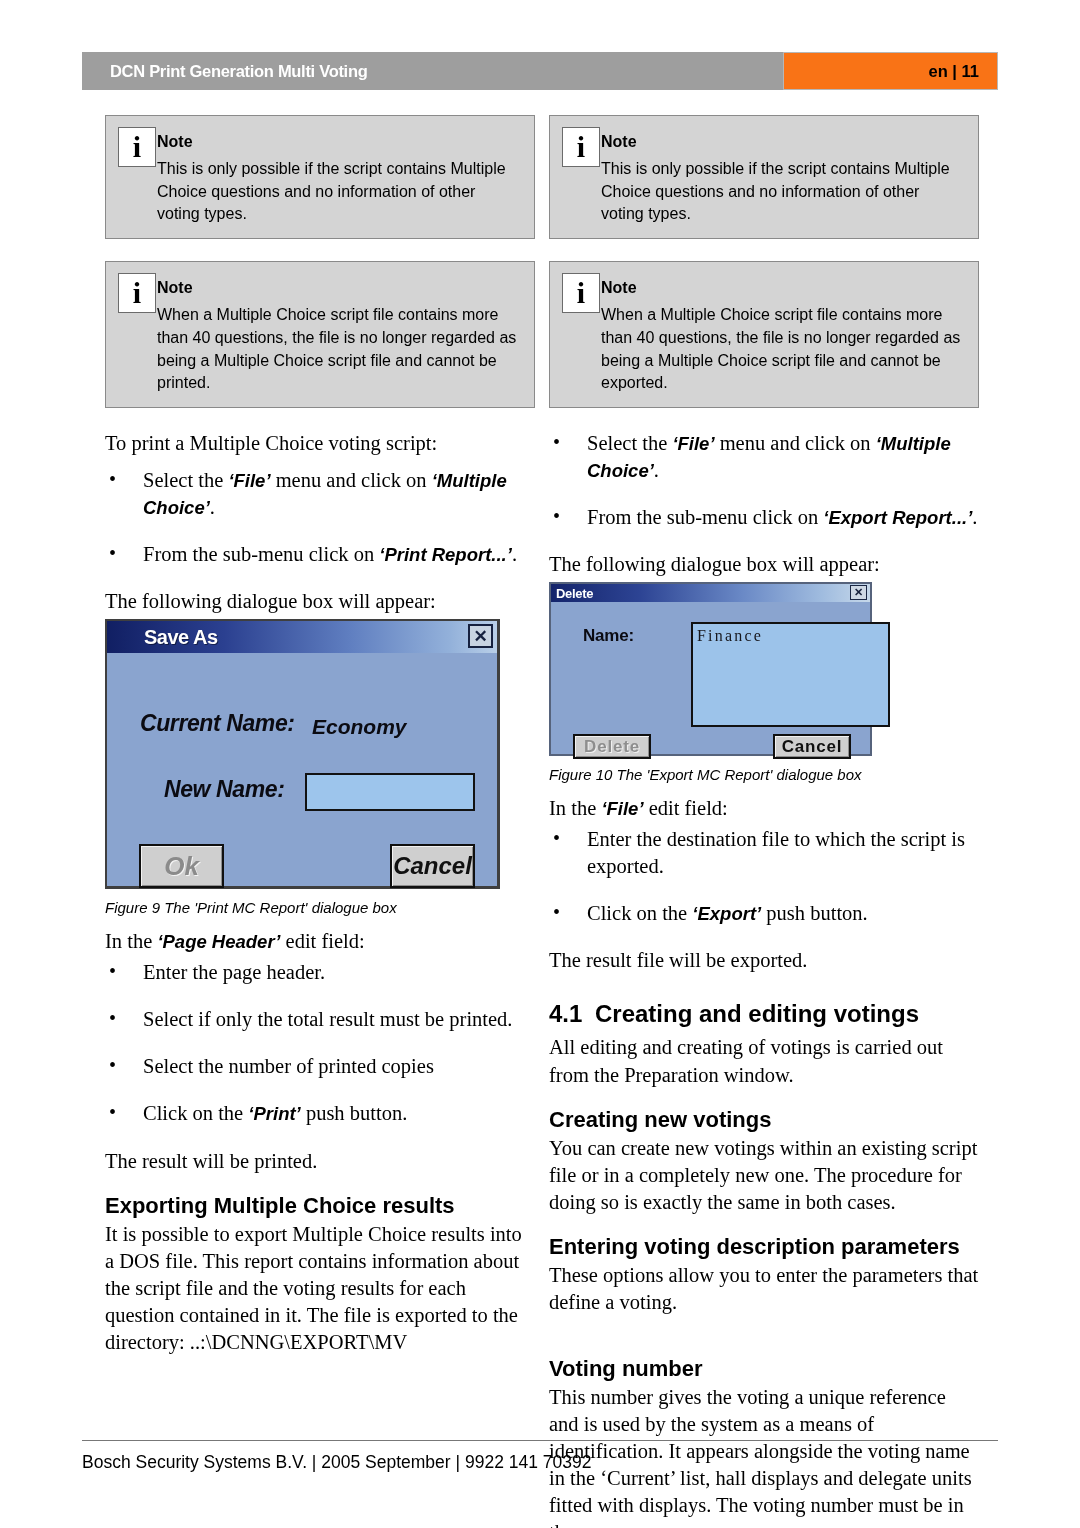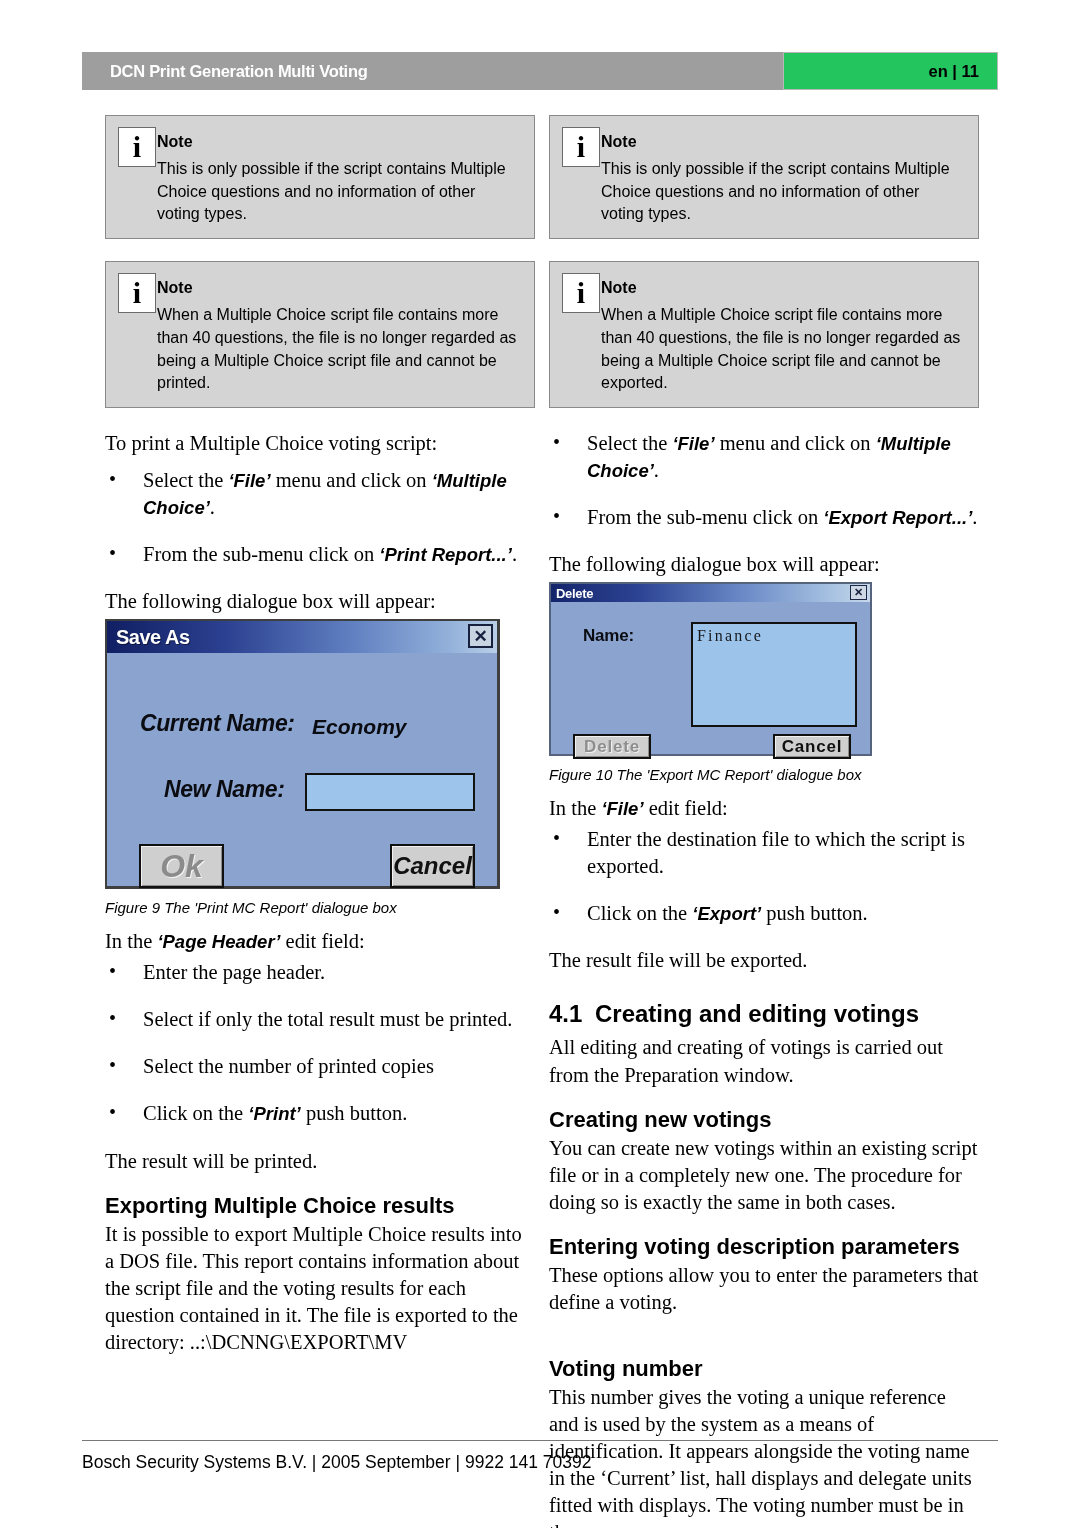--- a/index.html
+++ b/index.html
@@ -35,21 +35,21 @@
   }
   #header-title-text {
     font-family: "Liberation Sans", sans-serif;
     font-weight: bold;
     font-size: 16.5px;
     color: #ffffff;
     letter-spacing: -0.3px;
   }
   #header-page-block {
     width: 215px;
-    background: #22c55e;
+    background: #f97316;
     border: 1px solid #b7b7b7;
     box-sizing: border-box;
     display: flex;
     align-items: center;
     justify-content: flex-end;
     padding-right: 18px;
   }
   #header-page-text {
     font-family: "Liberation Sans", sans-serif;
     font-weight: bold;
@@ -179,20 +179,21 @@
     border-right-width: 3px;
     border-bottom-width: 3px;
     margin-top: 4px;
   }
   #saveas-titlebar {
     height: 32px;
     background: linear-gradient(90deg, #111f63 0%, #2b4090 30%, #5f7ec0 62%, #93b1da 88%, #b9cfe8 100%);
     display: flex;
     align-items: center;
     position: relative;
+    padding-left: 28px;
   }
   #saveas-title-text {
     color: #ffffff;
     font-weight: bold;
     font-size: 20px;
     margin-left: 9px;
     letter-spacing: -0.5px;
     text-shadow: 1px 1px 0 rgba(0,0,0,0.45);
   }
   .win-close {
@@ -240,21 +241,21 @@
     box-sizing: border-box;
     box-shadow: inset 1px 1px 0 #f2f2f2, inset -1px -1px 0 #8d8d8d;
     display: flex;
     align-items: center;
     justify-content: center;
     font-weight: bold;
   }
   #saveas-ok-button {
     position: absolute; left: 32px; top: 191px;
     width: 85px; height: 44px;
-    font-size: 32px;
+    font-size: 26px;
     color: #8b8b8b;
     text-shadow: 1px 1px 0 #f4f4f4;
   }
   #saveas-cancel-button {
     position: absolute; left: 283px; top: 191px;
     width: 85px; height: 44px;
     font-size: 24px;
     color: #111111;
   }
 
@@ -289,21 +290,21 @@
     font-size: 11px; font-weight: bold; color: #17213c; line-height: 1;
   }
   #delete-body { position: relative; height: 152px; }
   #delete-name-label {
     position: absolute; left: 32px; top: 24px;
     font-weight: bold; font-size: 17px; color: #0b0b12;
     letter-spacing: -0.2px;
   }
   #delete-listbox {
     position: absolute; left: 140px; top: 20px;
-    width: 166px; height: 105px;
+    width: 199px; height: 105px;
     background: #9cc3ea;
     border: 2px solid #111111;
     box-sizing: border-box;
     padding: 3px 0 0 4px;
   }
   #delete-list-item {
     font-family: "Liberation Serif", serif;
     font-size: 16px;
     color: #17171c;
     letter-spacing: 2.2px;

